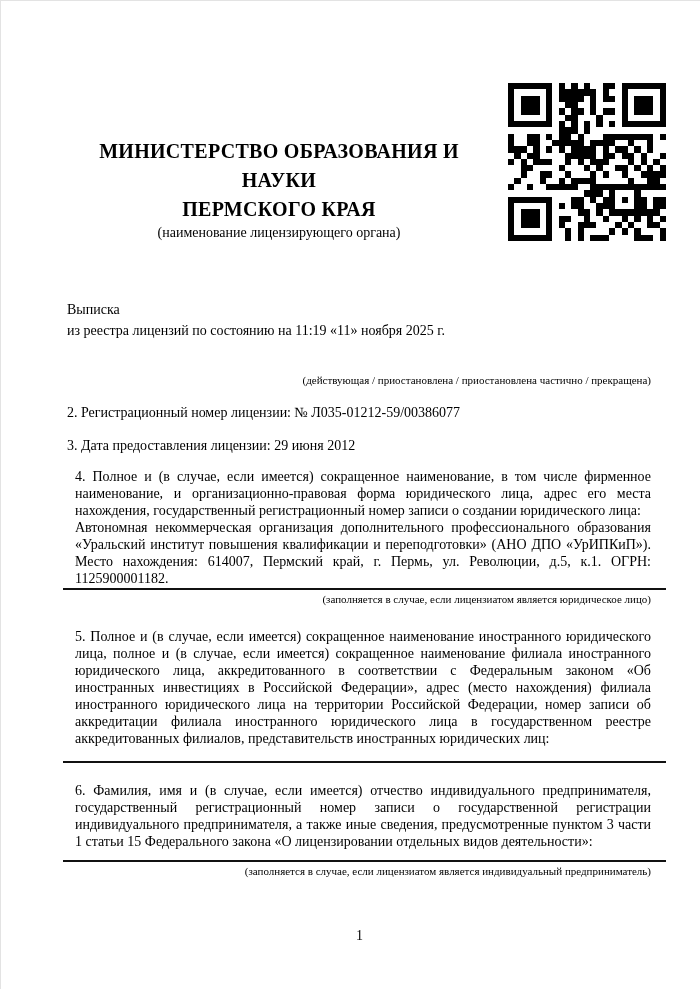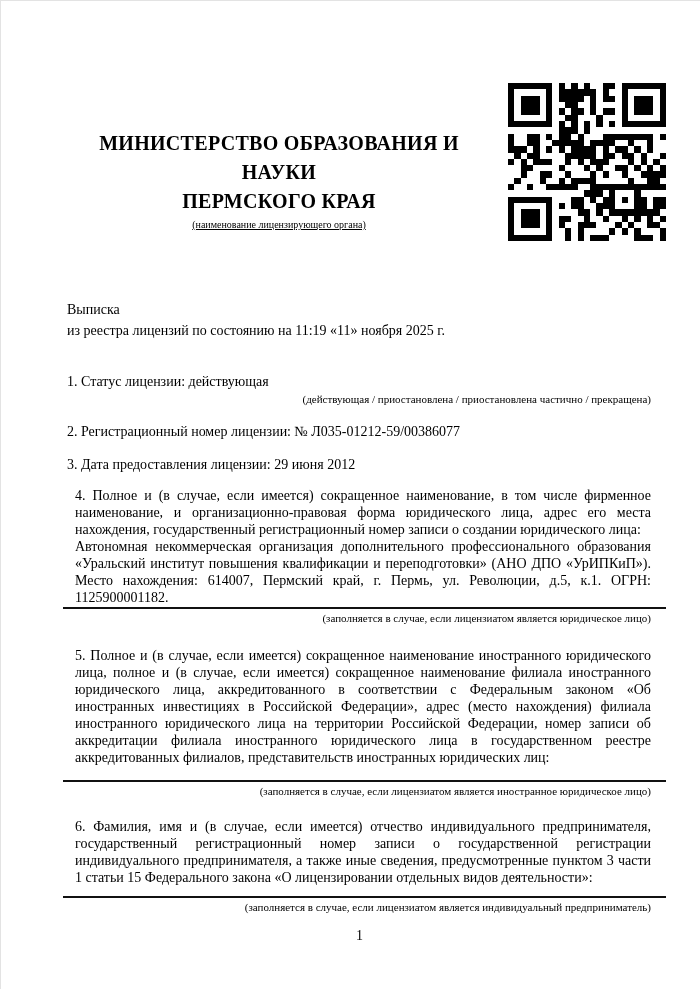--- a/index.html
+++ b/index.html
@@ -11,35 +11,34 @@
     color: #000000;
     font-family: "Liberation Serif", "DejaVu Serif", serif;
     box-sizing: border-box;
     border-top: 1px solid #e3e3e3;
     border-left: 1px solid #e3e3e3;
     overflow: hidden;
   }
   .doc-header { position: relative; height: 240px; }
   .ministry {
     position: absolute;
-    left: 66px; top: 128px;
+    left: 66px; top: 136px;
     width: 424px;
     text-align: center;
   }
   .ministry-name {
     font-weight: bold;
     font-size: 20px;
     line-height: 29px;
     letter-spacing: 0.3px;
   }
   .ministry-caption {
     margin-top: 2px;
-    font-size: 10px;
+    font-size: 14px;
     line-height: 14px;
-    text-decoration: underline;
   }
   .qr-code {
     position: absolute;
     left: 507px; top: 82px;
     width: 158px; height: 158px;
   }
   .doc-title {
     margin: 58px 49px 0 66px;
     text-align: left;
     font-size: 14px;
@@ -424,38 +423,36 @@
         </svg></div>
   </div>
 
   <div class="doc-title">
     <div>Выписка</div>
     <div>из реестра лицензий по состоянию на 11:19 «11» ноября 2025 г.</div>
   </div>
 
   <div class="doc-body">
 
-    <p class="item">1. Статус лицензии: действующая</p>
     <p class="caption cap-tight">(действующая / приостановлена / приостановлена частично / прекращена)</p>
 
     <p class="item mt-item2">2. Регистрационный номер лицензии: № Л035-01212-59/00386077</p>
 
     <p class="item mt-item3">3. Дата предоставления лицензии: 29 июня 2012</p>
 
     <div class="section mt-item4">
       <p class="item justify">4. Полное и (в случае, если имеется) сокращенное наименование, в том числе фирменное наименование, и организационно-правовая форма юридического лица, адрес его места нахождения, государственный регистрационный номер записи о создании юридического лица:</p>
       <p class="item justify">Автономная некоммерческая организация дополнительного профессионального образования «Уральский институт повышения квалификации и переподготовки» (АНО ДПО «УрИПКиП»). Место нахождения: 614007, Пермский край, г. Пермь, ул. Революции, д.5, к.1. ОГРН: 1125900001182.</p>
       <div class="rule rule-close"></div>
       <p class="caption cap-tight">(заполняется в случае, если лицензиатом является юридическое лицо)</p>
     </div>
 
     <div class="section mt-item5">
       <p class="item justify">5. Полное и (в случае, если имеется) сокращенное наименование иностранного юридического лица, полное и (в случае, если имеется) сокращенное наименование филиала иностранного юридического лица, аккредитованного в соответствии с Федеральным законом «Об иностранных инвестициях в Российской Федерации», адрес (место нахождения) филиала иностранного юридического лица на территории Российской Федерации, номер записи об аккредитации филиала иностранного юридического лица в государственном реестре аккредитованных филиалов, представительств иностранных юридических лиц:</p>
       <div class="rule rule-blank5"></div>
-      <p class="caption cap-tight">(заполняется в случае, если лицензиатом является иностранное юридическое лицо)</p>
     </div>
 
     <div class="section mt-item6">
       <p class="item justify">6. Фамилия, имя и (в случае, если имеется) отчество индивидуального предпринимателя, государственный регистрационный номер записи о государственной регистрации индивидуального предпринимателя, а также иные сведения, предусмотренные пунктом 3 части 1 статьи 15 Федерального закона «О лицензировании отдельных видов деятельности»:</p>
       <div class="rule rule-blank6"></div>
       <p class="caption cap-tight">(заполняется в случае, если лицензиатом является индивидуальный предприниматель)</p>
     </div>
 
 
   </div>

